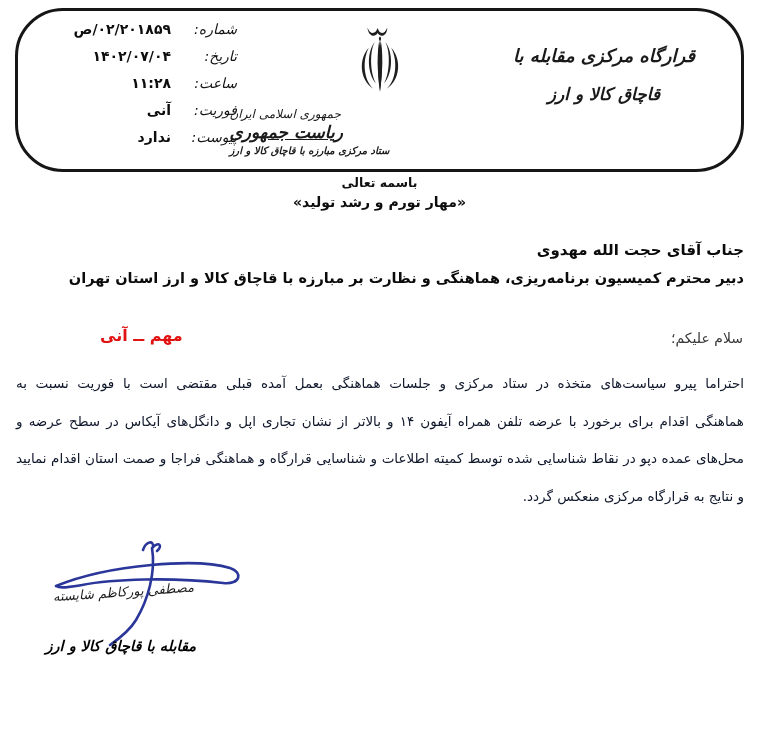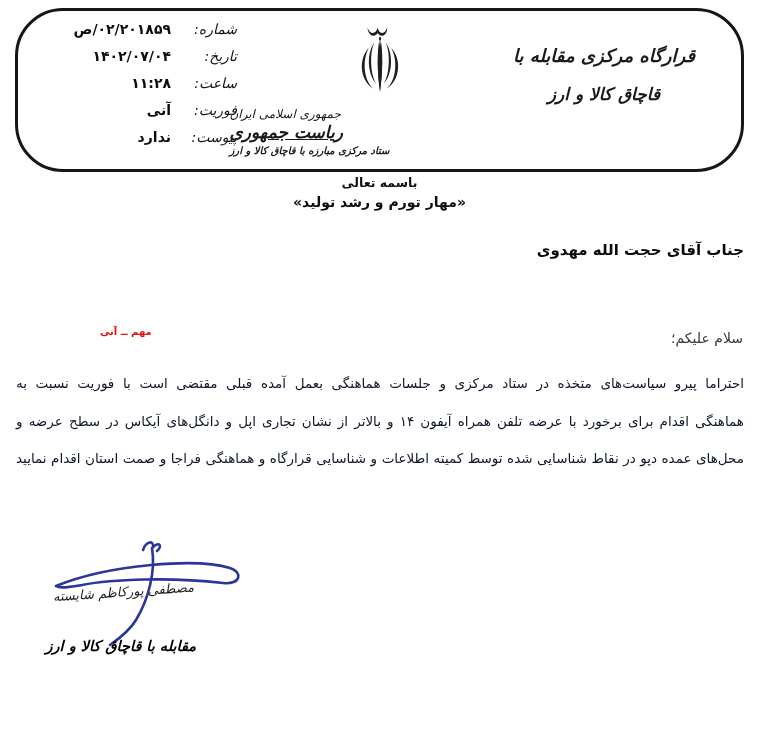--- a/index.html
+++ b/index.html
@@ -50,21 +50,21 @@
     position:absolute;left:0;right:0;top:194px;text-align:center;
     font-size:14px;font-weight:bold;color:#0d0d0d;
   }
   
   .addressee{position:absolute;right:15px;left:15px;top:241px;text-align:right;}
   .addressee-name{font-size:15px;font-weight:bold;color:#0b0b0b;}
   .addressee-title{font-size:14.5px;font-weight:bold;color:#0b0b0b;margin-top:11px;white-space:nowrap;}
   
   .urgency-stamp{
     position:absolute;left:100px;top:326px;
-    font-size:10px;font-weight:bold;color:#e01212;white-space:nowrap;
+    font-size:16px;font-weight:bold;color:#e01212;white-space:nowrap;
   }
   .salutation{position:absolute;right:16px;top:330px;font-size:14px;color:#383838;}
   
   .body-text{position:absolute;left:16px;right:15px;top:371px;color:#0f172a;}
   .body-line{
     height:37.5px;font-size:13.5px;line-height:24px;
     text-align:justify;text-align-last:justify;white-space:nowrap;overflow:visible;
   }
   .body-line.last{text-align:right;text-align-last:right;}
   
@@ -138,29 +138,31 @@
       <div class="org-right-line1">قرارگاه مرکزی مقابله با</div>
       <div class="org-right-line2">قاچاق کالا و ارز</div>
     </div>
   </div>
 
   <div class="basmala">باسمه تعالی</div>
   <div class="slogan">«مهار تورم و رشد تولید»</div>
 
   <div class="addressee">
     <div class="addressee-name">جناب آقای حجت الله مهدوی</div>
+    <div class="addressee-title">دبیر محترم کمیسیون برنامه‌ریزی، هماهنگی و نظارت بر مبارزه با قاچاق کالا و ارز استان تهران</div>
   </div>
 
   <div class="urgency-stamp">مهم ــ آنی</div>
   <div class="salutation">سلام علیکم؛</div>
 
   <div class="body-text">
     <div class="body-line">احتراما پیرو سیاست‌های متخذه در ستاد مرکزی و جلسات هماهنگی بعمل آمده قبلی مقتضی است با فوریت نسبت به</div>
     <div class="body-line">هماهنگی اقدام برای برخورد با عرضه تلفن همراه آیفون ۱۴ و بالاتر از نشان تجاری اپل و دانگل‌های آیکاس در سطح عرضه و</div>
     <div class="body-line">محل‌های عمده دپو در نقاط شناسایی شده توسط کمیته اطلاعات و شناسایی قرارگاه و هماهنگی فراجا و صمت استان اقدام نمایید</div>
+    <div class="body-line last">و نتایج به قرارگاه مرکزی منعکس گردد.</div>
   </div>
 
   <div class="signature-block">
     <svg class="sig-svg" width="230" height="140" viewBox="0 0 230 140" aria-hidden="true">
       <g fill="none" stroke="#2a3699" stroke-width="2.6" stroke-linecap="round">
 
         <path d="M103 14 C106 5 114 4 113 11 C119 5 123 10 117 15"></path>
 
         <path d="M112 12 C116 36 108 64 96 84 C90 94 80 102 70 109"></path>
 

